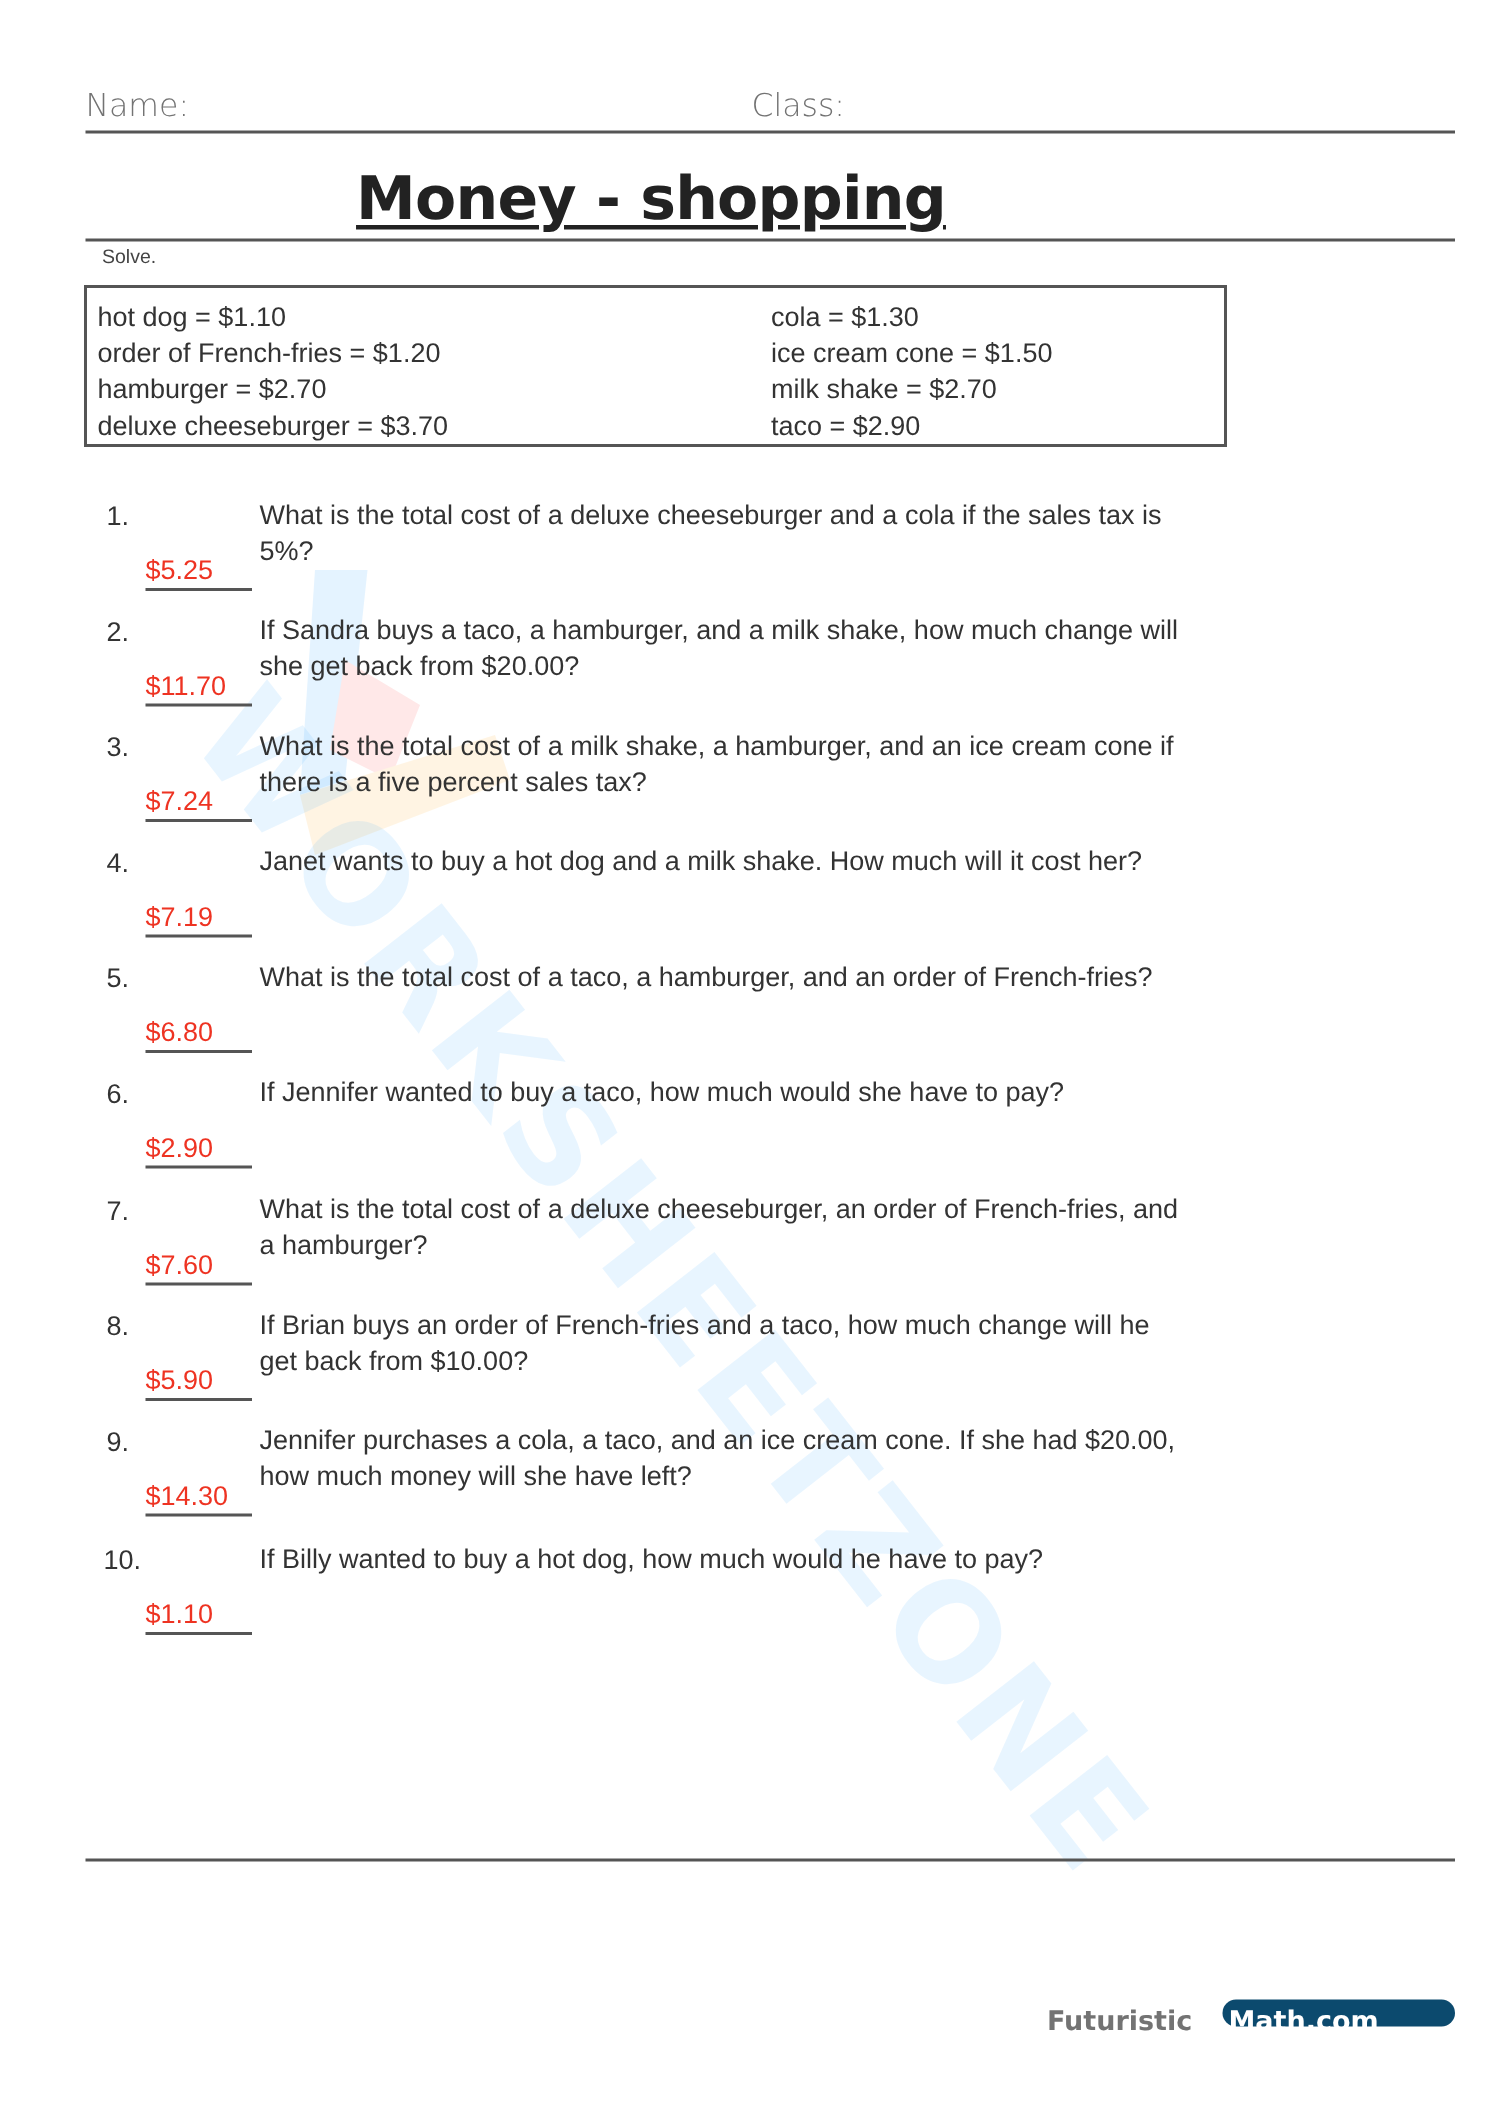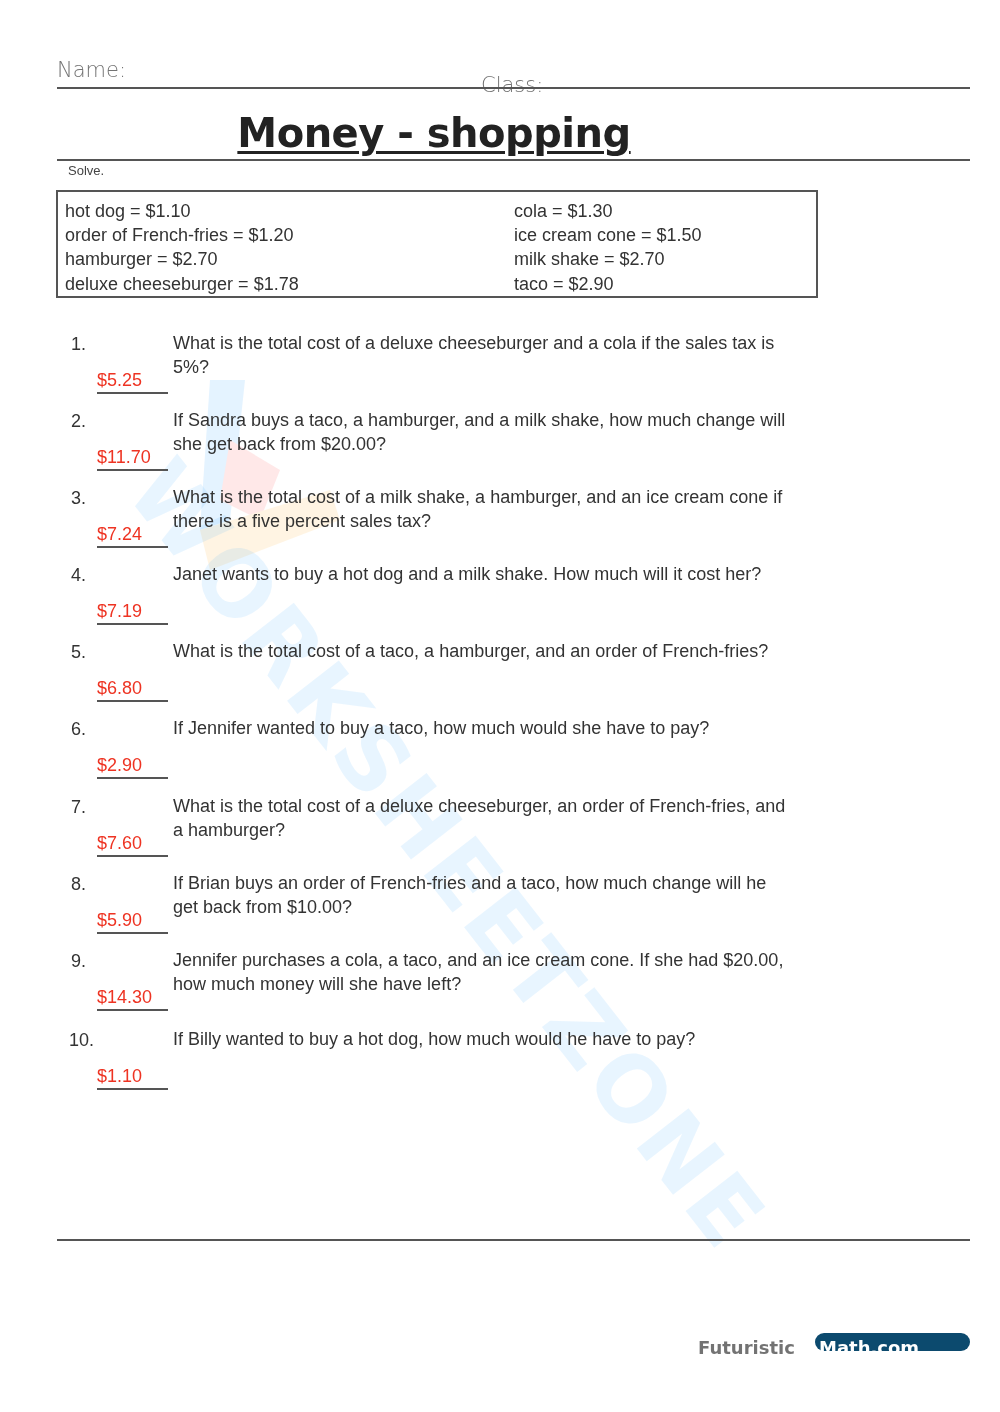--- a/index.html
+++ b/index.html
@@ -3,21 +3,21 @@
   <meta charset="utf-8">
   <style>
     html, body { margin: 0; padding: 0; background: #ffffff; }
     body {
       width: 1000px; height: 1412px; position: relative; overflow: hidden;
       font-family: "Liberation Sans", sans-serif; color: #333333;
     }
     .header-row { position: absolute; left: 57px; top: 58px; width: 913px; height: 28px; }
     .header-row .lbl { position: absolute; top: 0; font-family: "DejaVu Sans", sans-serif; font-size: 21px; color: #737373; font-weight: 300; }
     .name-lbl { left: 0; }
-    .class-lbl { left: 424px; margin-top: 15px; }
+    .class-lbl { left: 444px; }
     .rule { position: absolute; background: #555; }
     .rule-top { left: 57px; top: 87px; width: 913px; height: 2px; }
     .title {
       position: absolute; left: 0; width: 868px; top: 110px; text-align: center;
       font-family: "DejaVu Sans", sans-serif; font-weight: bold; font-size: 40px;
       color: #222; text-decoration: underline; text-decoration-thickness: 3px; text-underline-offset: 4px;
       letter-spacing: -0.5px;
     }
     .rule-title { left: 57px; top: 159px; width: 913px; height: 2px; }
     .solve { position: absolute; left: 68px; top: 163px; font-size: 13px; color: #444; }
@@ -78,21 +78,21 @@
 
 <div class="title">Money - shopping</div>
 <div class="rule rule-title"></div>
 <div class="solve">Solve.</div>
 
 <div class="price-box">
   <div class="price-col left">
     <div class="price-item">hot dog = $1.10</div>
     <div class="price-item">order of French-fries = $1.20</div>
     <div class="price-item">hamburger = $2.70</div>
-    <div class="price-item">deluxe cheeseburger = $1.78</div>
+    <div class="price-item">deluxe cheeseburger = $3.70</div>
   </div>
   <div class="price-col right">
     <div class="price-item">cola = $1.30</div>
     <div class="price-item">ice cream cone = $1.50</div>
     <div class="price-item">milk shake = $2.70</div>
     <div class="price-item">taco = $2.90</div>
   </div>
 </div>
 
 <svg class="wm-logo" viewBox="0 0 160 200">

